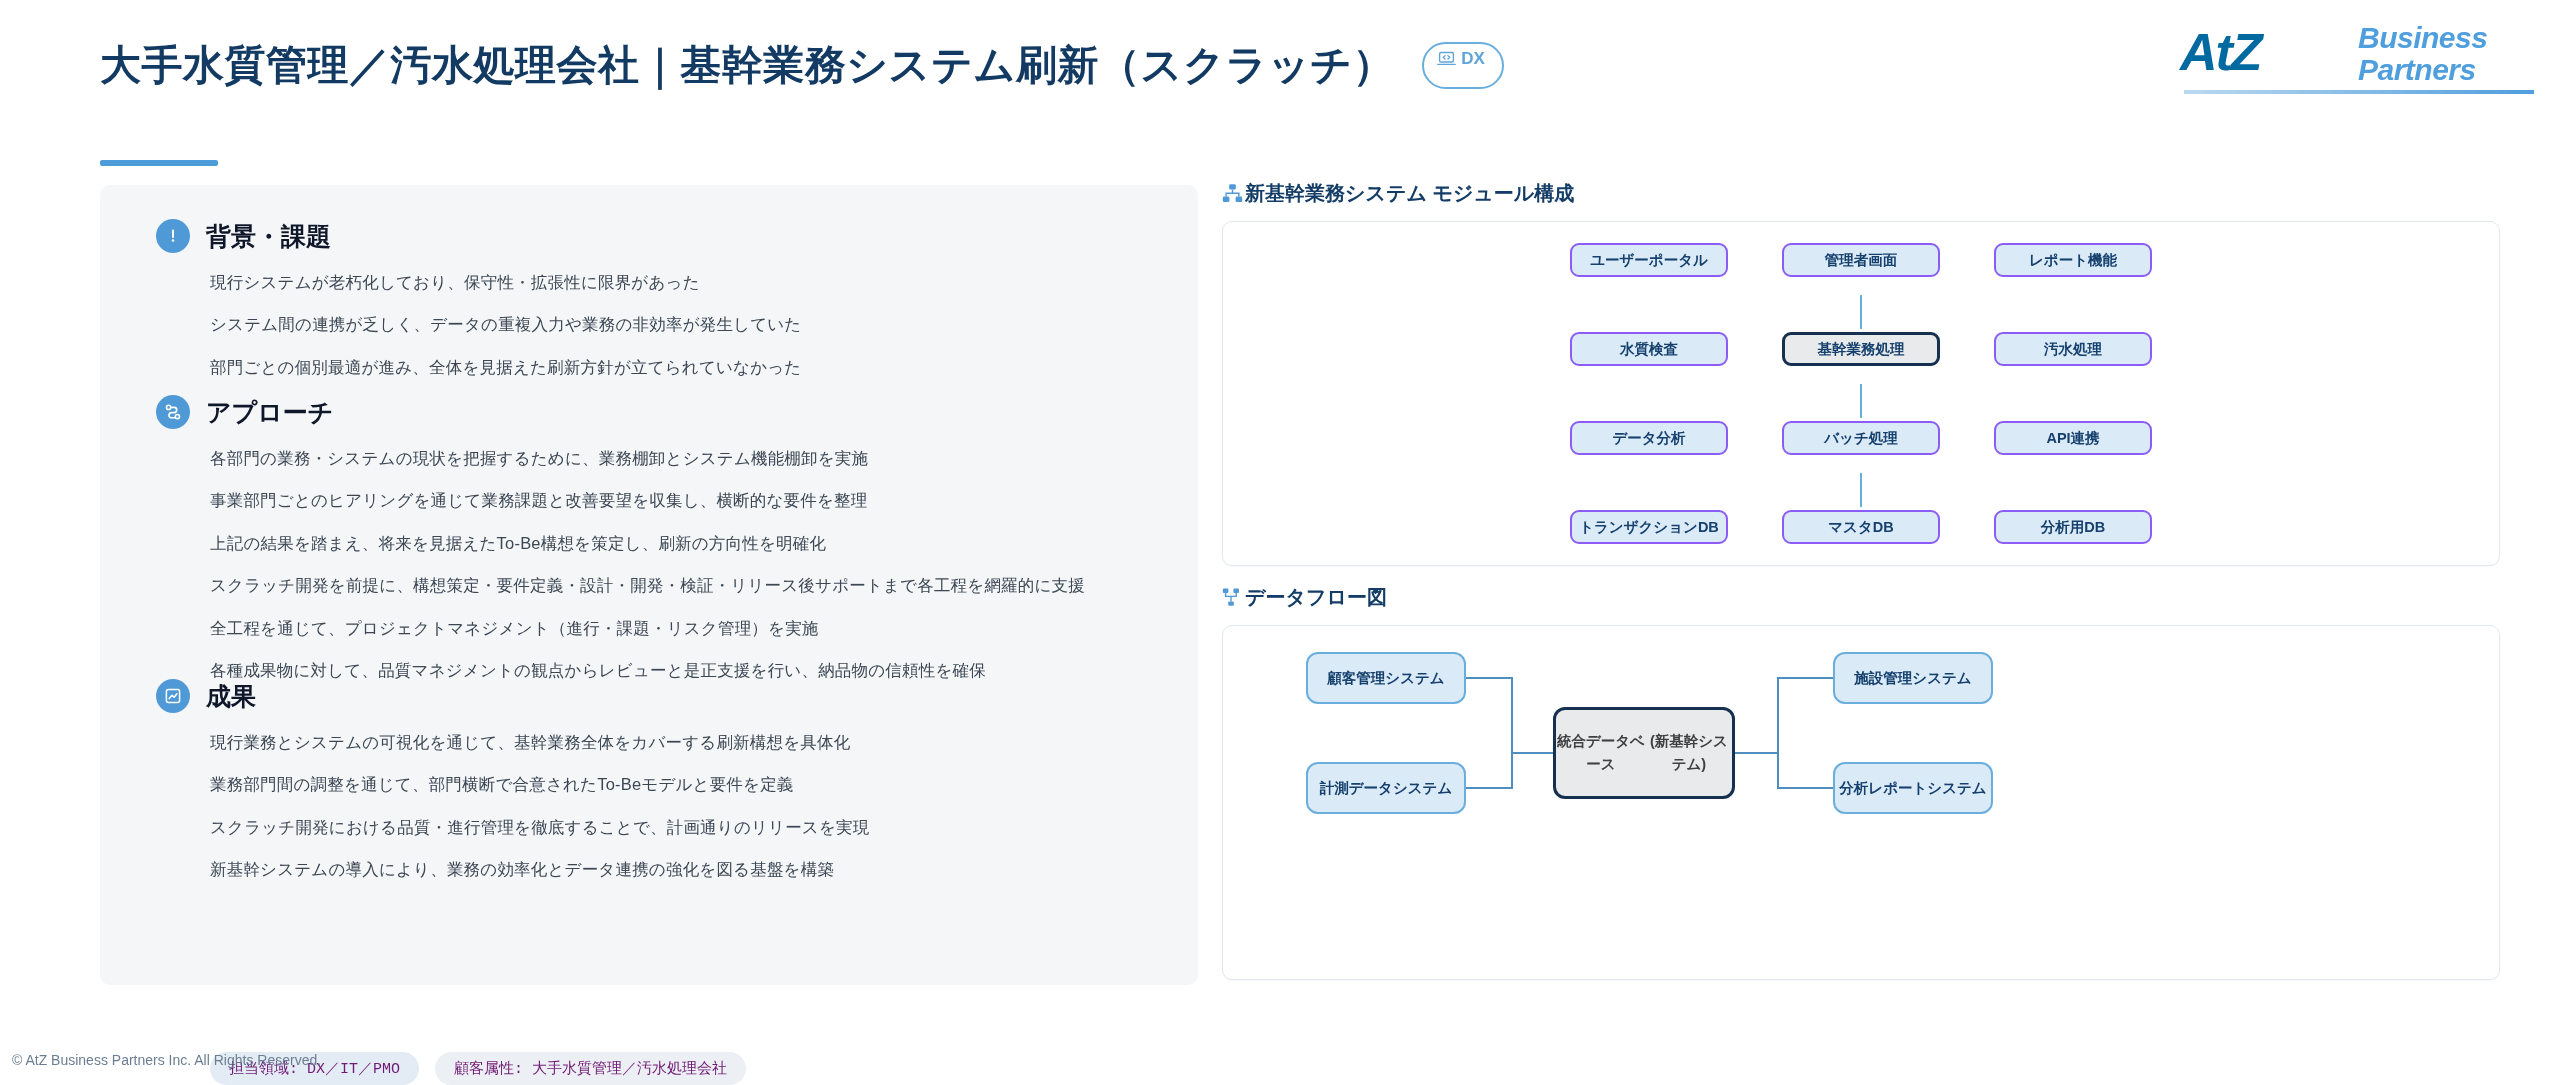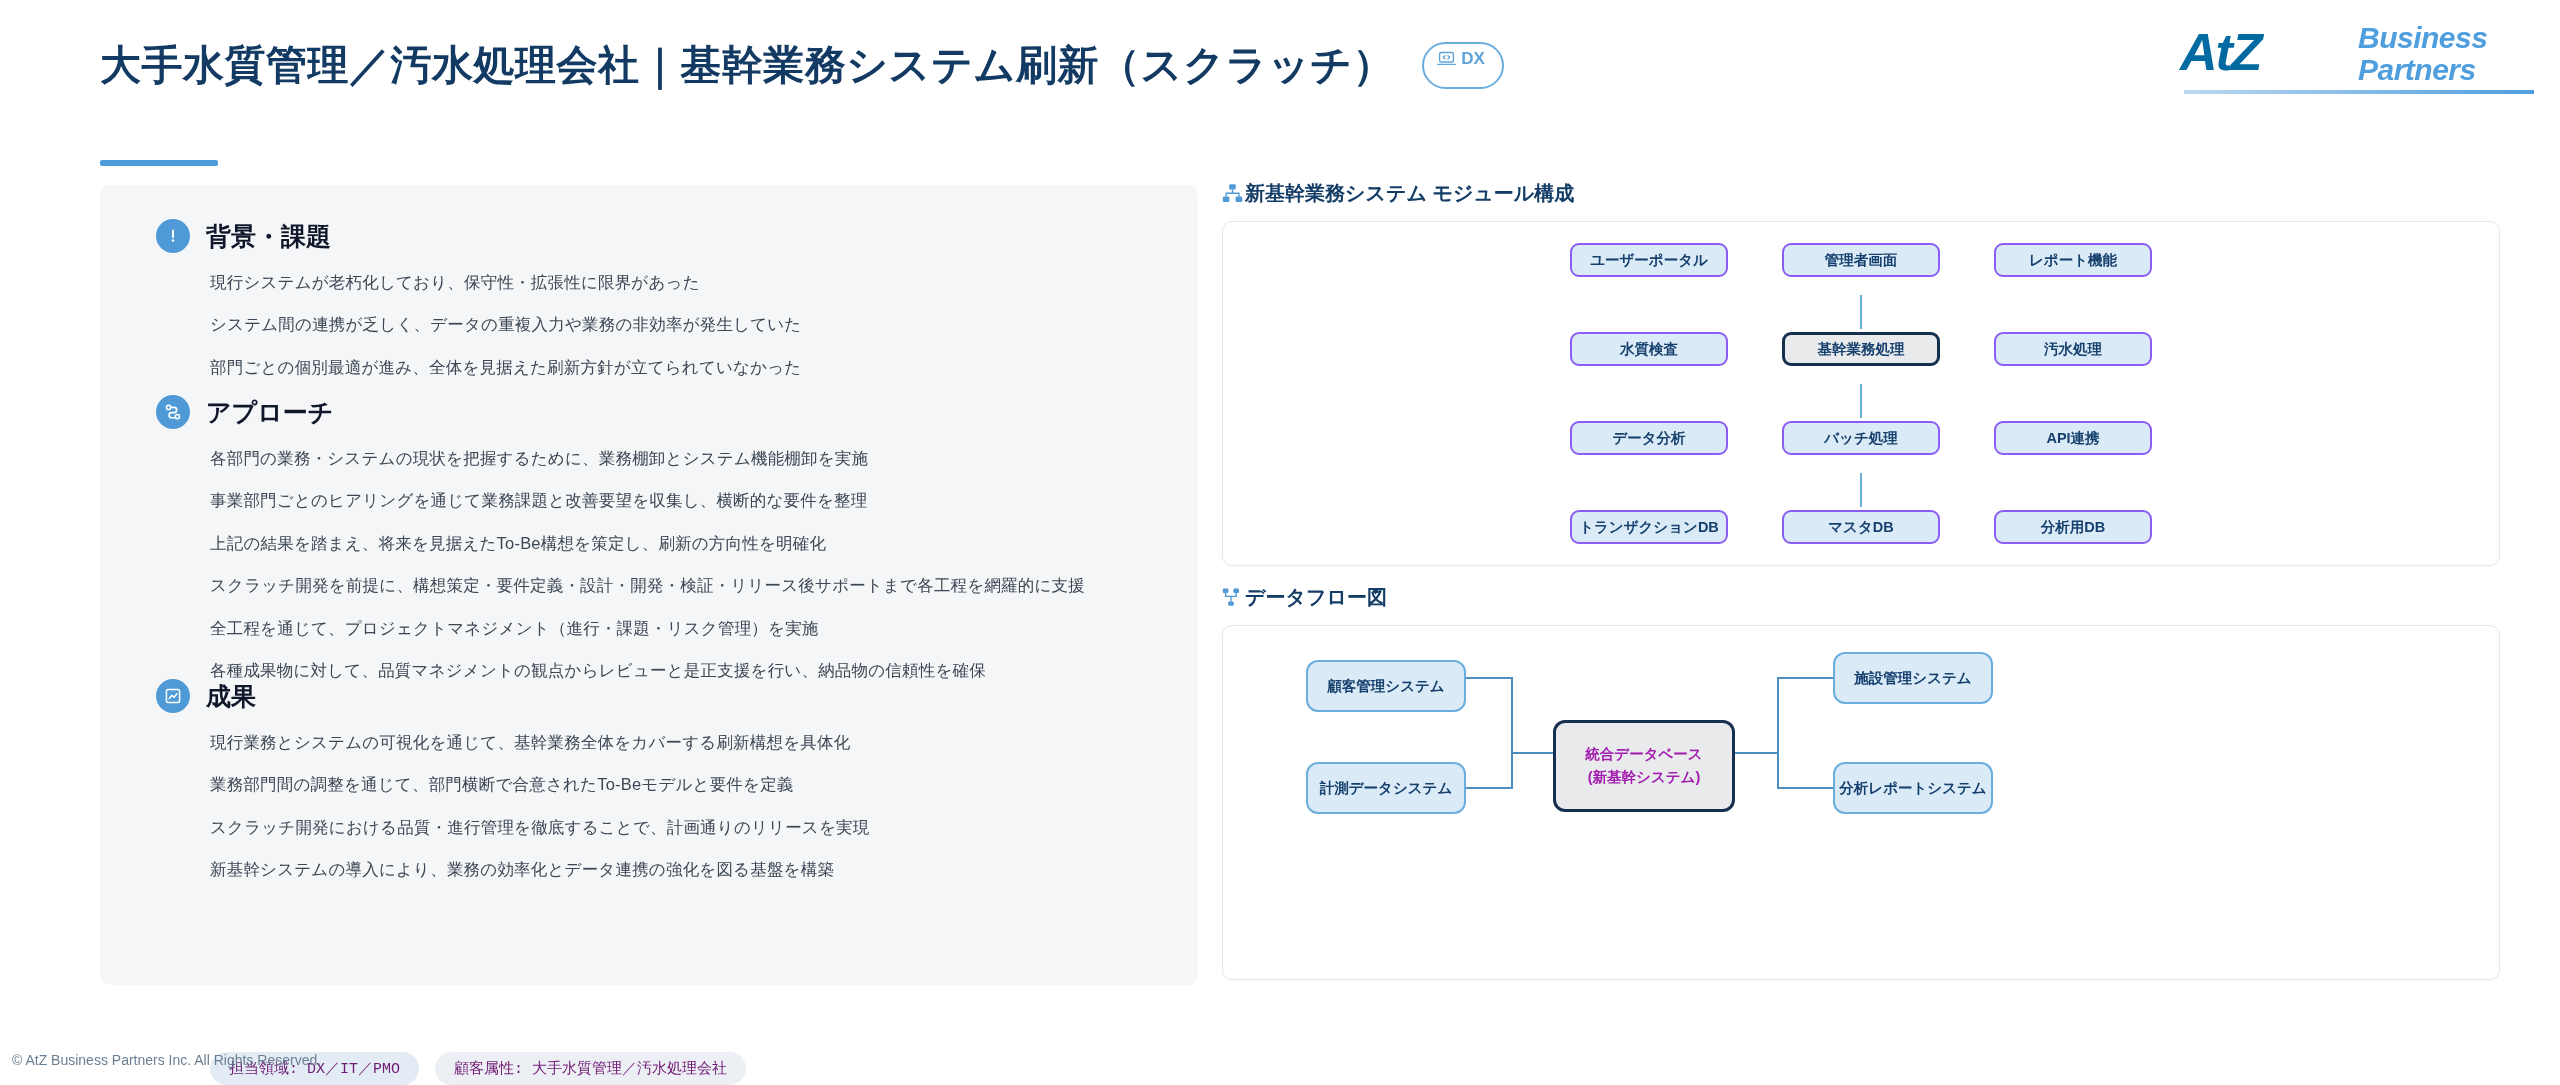--- a/index.html
+++ b/index.html
@@ -90,24 +90,24 @@
 
   
   .df { position:absolute; inset:0; }
   .df-node {
     position:absolute; border:2px solid #6aaede; background:#daeaf7; color:#16406d;
     border-radius:12px; font-size:14.5px; font-weight:700;
     display:flex; align-items:center; justify-content:center; text-align:center;
     width:160px; height:52px; white-space:nowrap;
   }
   .df-center {
-    position:absolute; border:3px solid #16304f; background:#e8eaec; color:#a21caf;
+    position:absolute; border:3px solid #16304f; background:#e8eaec; color:#404040;
     border-radius:12px; font-size:14.5px; font-weight:700; line-height:1.6;
-    display:flex; flex-direction:column; align-items:center; justify-content:center; text-align:center;
-    width:182px; height:92px;margin-top:13px;
+    display:flex; flex-direction:row; align-items:center; justify-content:center; text-align:center;
+    width:182px; height:92px;
   }
   .line { position:absolute; background:#4f8fc0; }
   .lh { height:2px; } .lv { width:2px; }
 
   .footer { position:absolute; left:12px; top:1052px; font-size:14px; color:#6b7f92; }
 </style>
 </head>
 <body>
 
 <div class="page">
@@ -241,21 +241,21 @@
           <rect x="11.4" y="1.6" width="5.6" height="4.4" rx="1.1"></rect>
           <rect x="6.2" y="14.4" width="5.6" height="4.4" rx="1.1"></rect>
           <path d="M3.6 6v3.4h10.6V6M9 9.4v5" stroke="#4f9ad6" stroke-width="1.4" fill="none"></path>
         </svg>
       </span>
       <span class="ph-title">データフロー図</span>
     </div>
     <div class="panel-box">
       <div class="df">
 
-        <div class="df-node" style="left:83px; top:26px;margin-top:8px;">顧客管理システム</div>
+        <div class="df-node" style="left:83px; top:26px;">顧客管理システム</div>
         <div class="df-node" style="left:83px; top:136px;">計測データシステム</div>
 
         <div class="df-center" style="left:330px; top:81px;">
           <span>統合データベース</span>
           <span>(新基幹システム)</span>
         </div>
 
         <div class="df-node" style="left:610px; top:26px;">施設管理システム</div>
         <div class="df-node" style="left:610px; top:136px;">分析レポートシステム</div>
 

